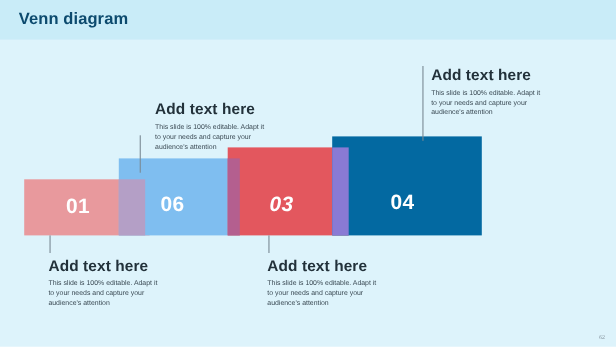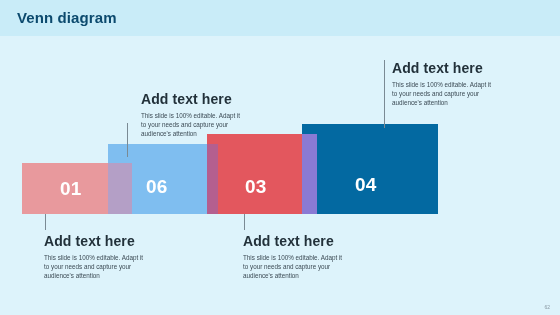--- a/index.html
+++ b/index.html
@@ -68,20 +68,21 @@
     background: #7fbef0;
   }
   .bar2 .num { left: 38px; top: 32px; }
 
   .bar3 {
     left: 207px;
     top: 134px;
     width: 110px;
     height: 80px;
     background: #e3575e;
+    font-style: italic;
   }
   .bar3 .num { left: 38px; top: 42px; }
 
   .bar4 {
     left: 302px;
     top: 124px;
     width: 136px;
     height: 90px;
     background: #0369a1;
   }

